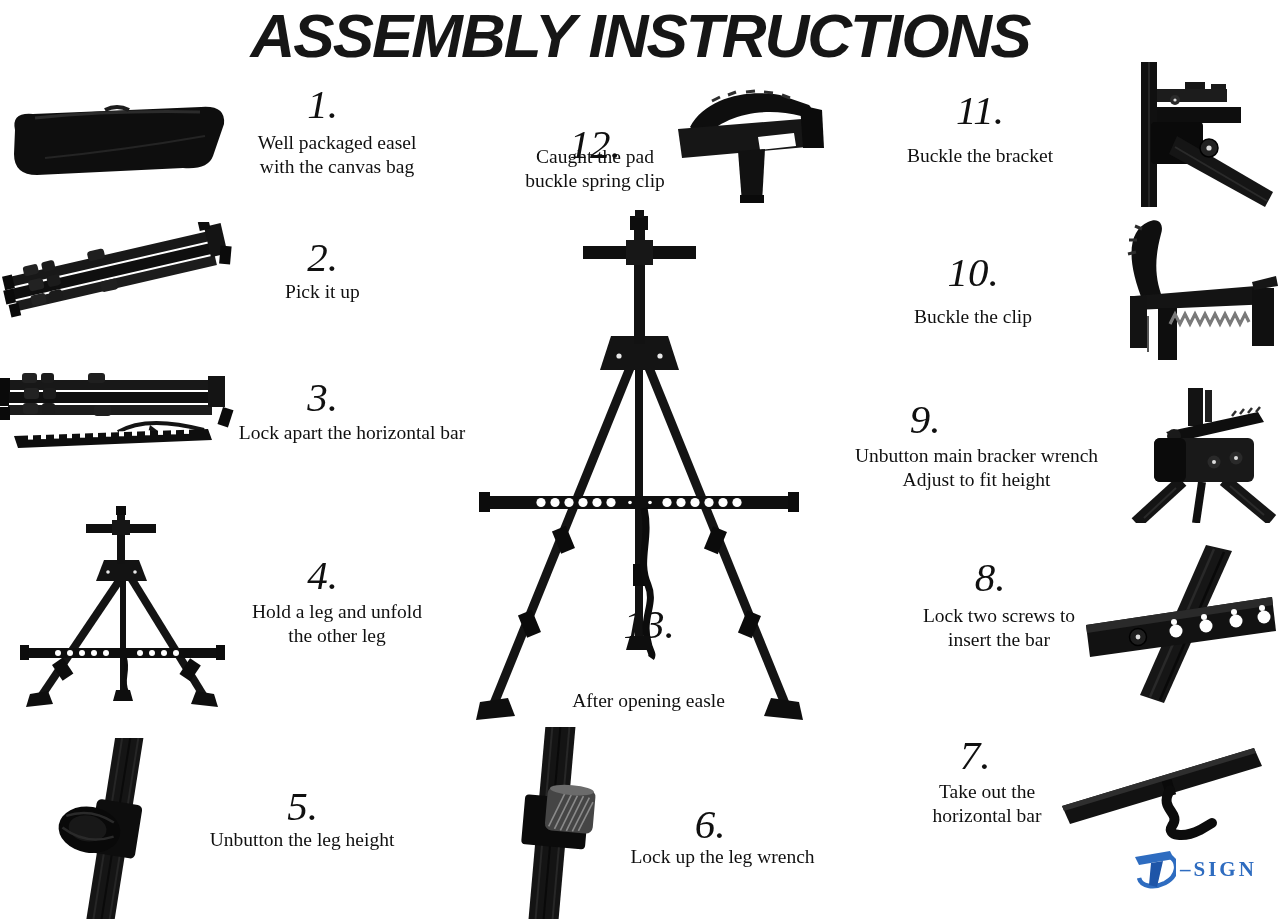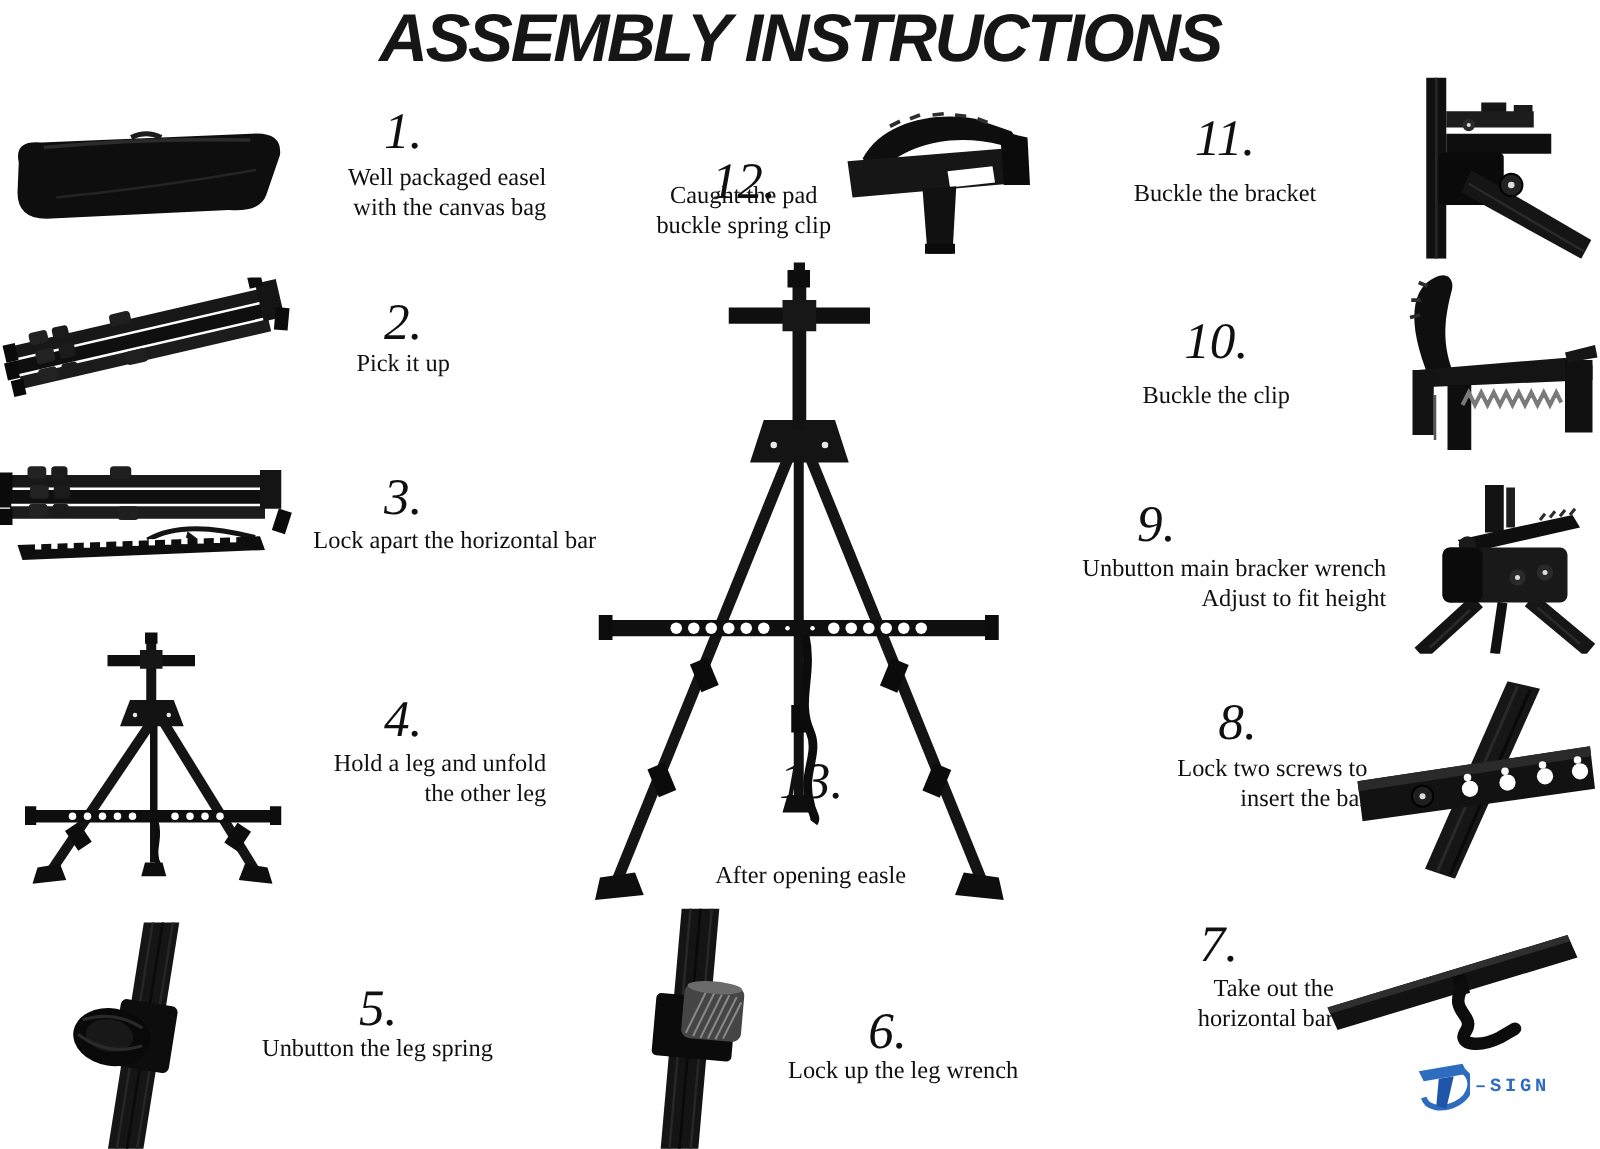--- a/index.html
+++ b/index.html
@@ -1,30 +1,30 @@
 <!DOCTYPE html>
 <html><head>
 <meta charset="utf-8">
 <style>
   html,body{margin:0;padding:0;}
   body{width:1280px;height:919px;background:#ffffff;position:relative;overflow:hidden;
        font-family:"Liberation Serif",serif;color:#131313;}
   .abs{position:absolute;}
   .title{left:0;top:0;width:1280px;text-align:center;
          font-family:"Liberation Sans",sans-serif;font-weight:bold;font-style:italic;
-         font-size:54px;letter-spacing:-2px;color:#161616;}
+         font-size:62px;letter-spacing:-2px;color:#161616;}
   .num{font-family:"Liberation Serif",serif;font-style:italic;font-size:41px;
        color:#101010;text-align:center;line-height:1;}
   .cap{font-family:"Liberation Serif",serif;font-size:19.5px;color:#101010;
        line-height:1.24;white-space:pre-line;}
   .c{text-align:center;}
-  .l{text-align:right;}
+  .l{text-align:center;}
   svg{display:block;}
   .logo-row{display:flex;align-items:center;gap:4px;}
-  .logo-text{font-family:Liberation Mono, monospace;font-weight:bold;font-size:15px;
+  .logo-text{font-family:Liberation Serif, serif;font-weight:bold;font-size:21px;
              letter-spacing:3px;color:#2e6cc0;}
 </style>
 </head>
 <body>
 
 <div class="abs title">ASSEMBLY INSTRUCTIONS</div>
 
 <div class="abs num" style="left:230px;top:84px;width:185px;">1.</div>
 <div class="abs cap l" style="left:237px;top:131px;width:200px;">Well packaged easel
 with the canvas bag</div>
@@ -33,21 +33,21 @@
 <div class="abs cap c" style="left:240px;top:280px;width:165px;">Pick it up</div>
 
 <div class="abs num" style="left:240px;top:377px;width:165px;">3.</div>
 <div class="abs cap l" style="left:227px;top:421px;width:250px;">Lock apart the horizontal bar</div>
 
 <div class="abs num" style="left:230px;top:555px;width:185px;">4.</div>
 <div class="abs cap l" style="left:237px;top:600px;width:200px;">Hold a leg and unfold
 the other leg</div>
 
 <div class="abs num" style="left:190px;top:786px;width:225px;">5.</div>
-<div class="abs cap c" style="left:186px;top:828px;width:232px;">Unbutton the leg spring</div>
+<div class="abs cap c" style="left:186px;top:828px;width:232px;">Unbutton the leg height</div>
 
 <div class="abs num" style="left:630px;top:804px;width:160px;">6.</div>
 <div class="abs cap c" style="left:620px;top:845px;width:205px;">Lock up the leg wrench</div>
 
 <div class="abs num" style="left:905px;top:735px;width:140px;">7.</div>
 <div class="abs cap l" style="left:891px;top:780px;width:160px;margin-left:16px;">Take out the
 horizontal bar</div>
 
 <div class="abs num" style="left:905px;top:557px;width:170px;">8.</div>
 <div class="abs cap l" style="left:904px;top:604px;width:190px;">Lock two screws to

